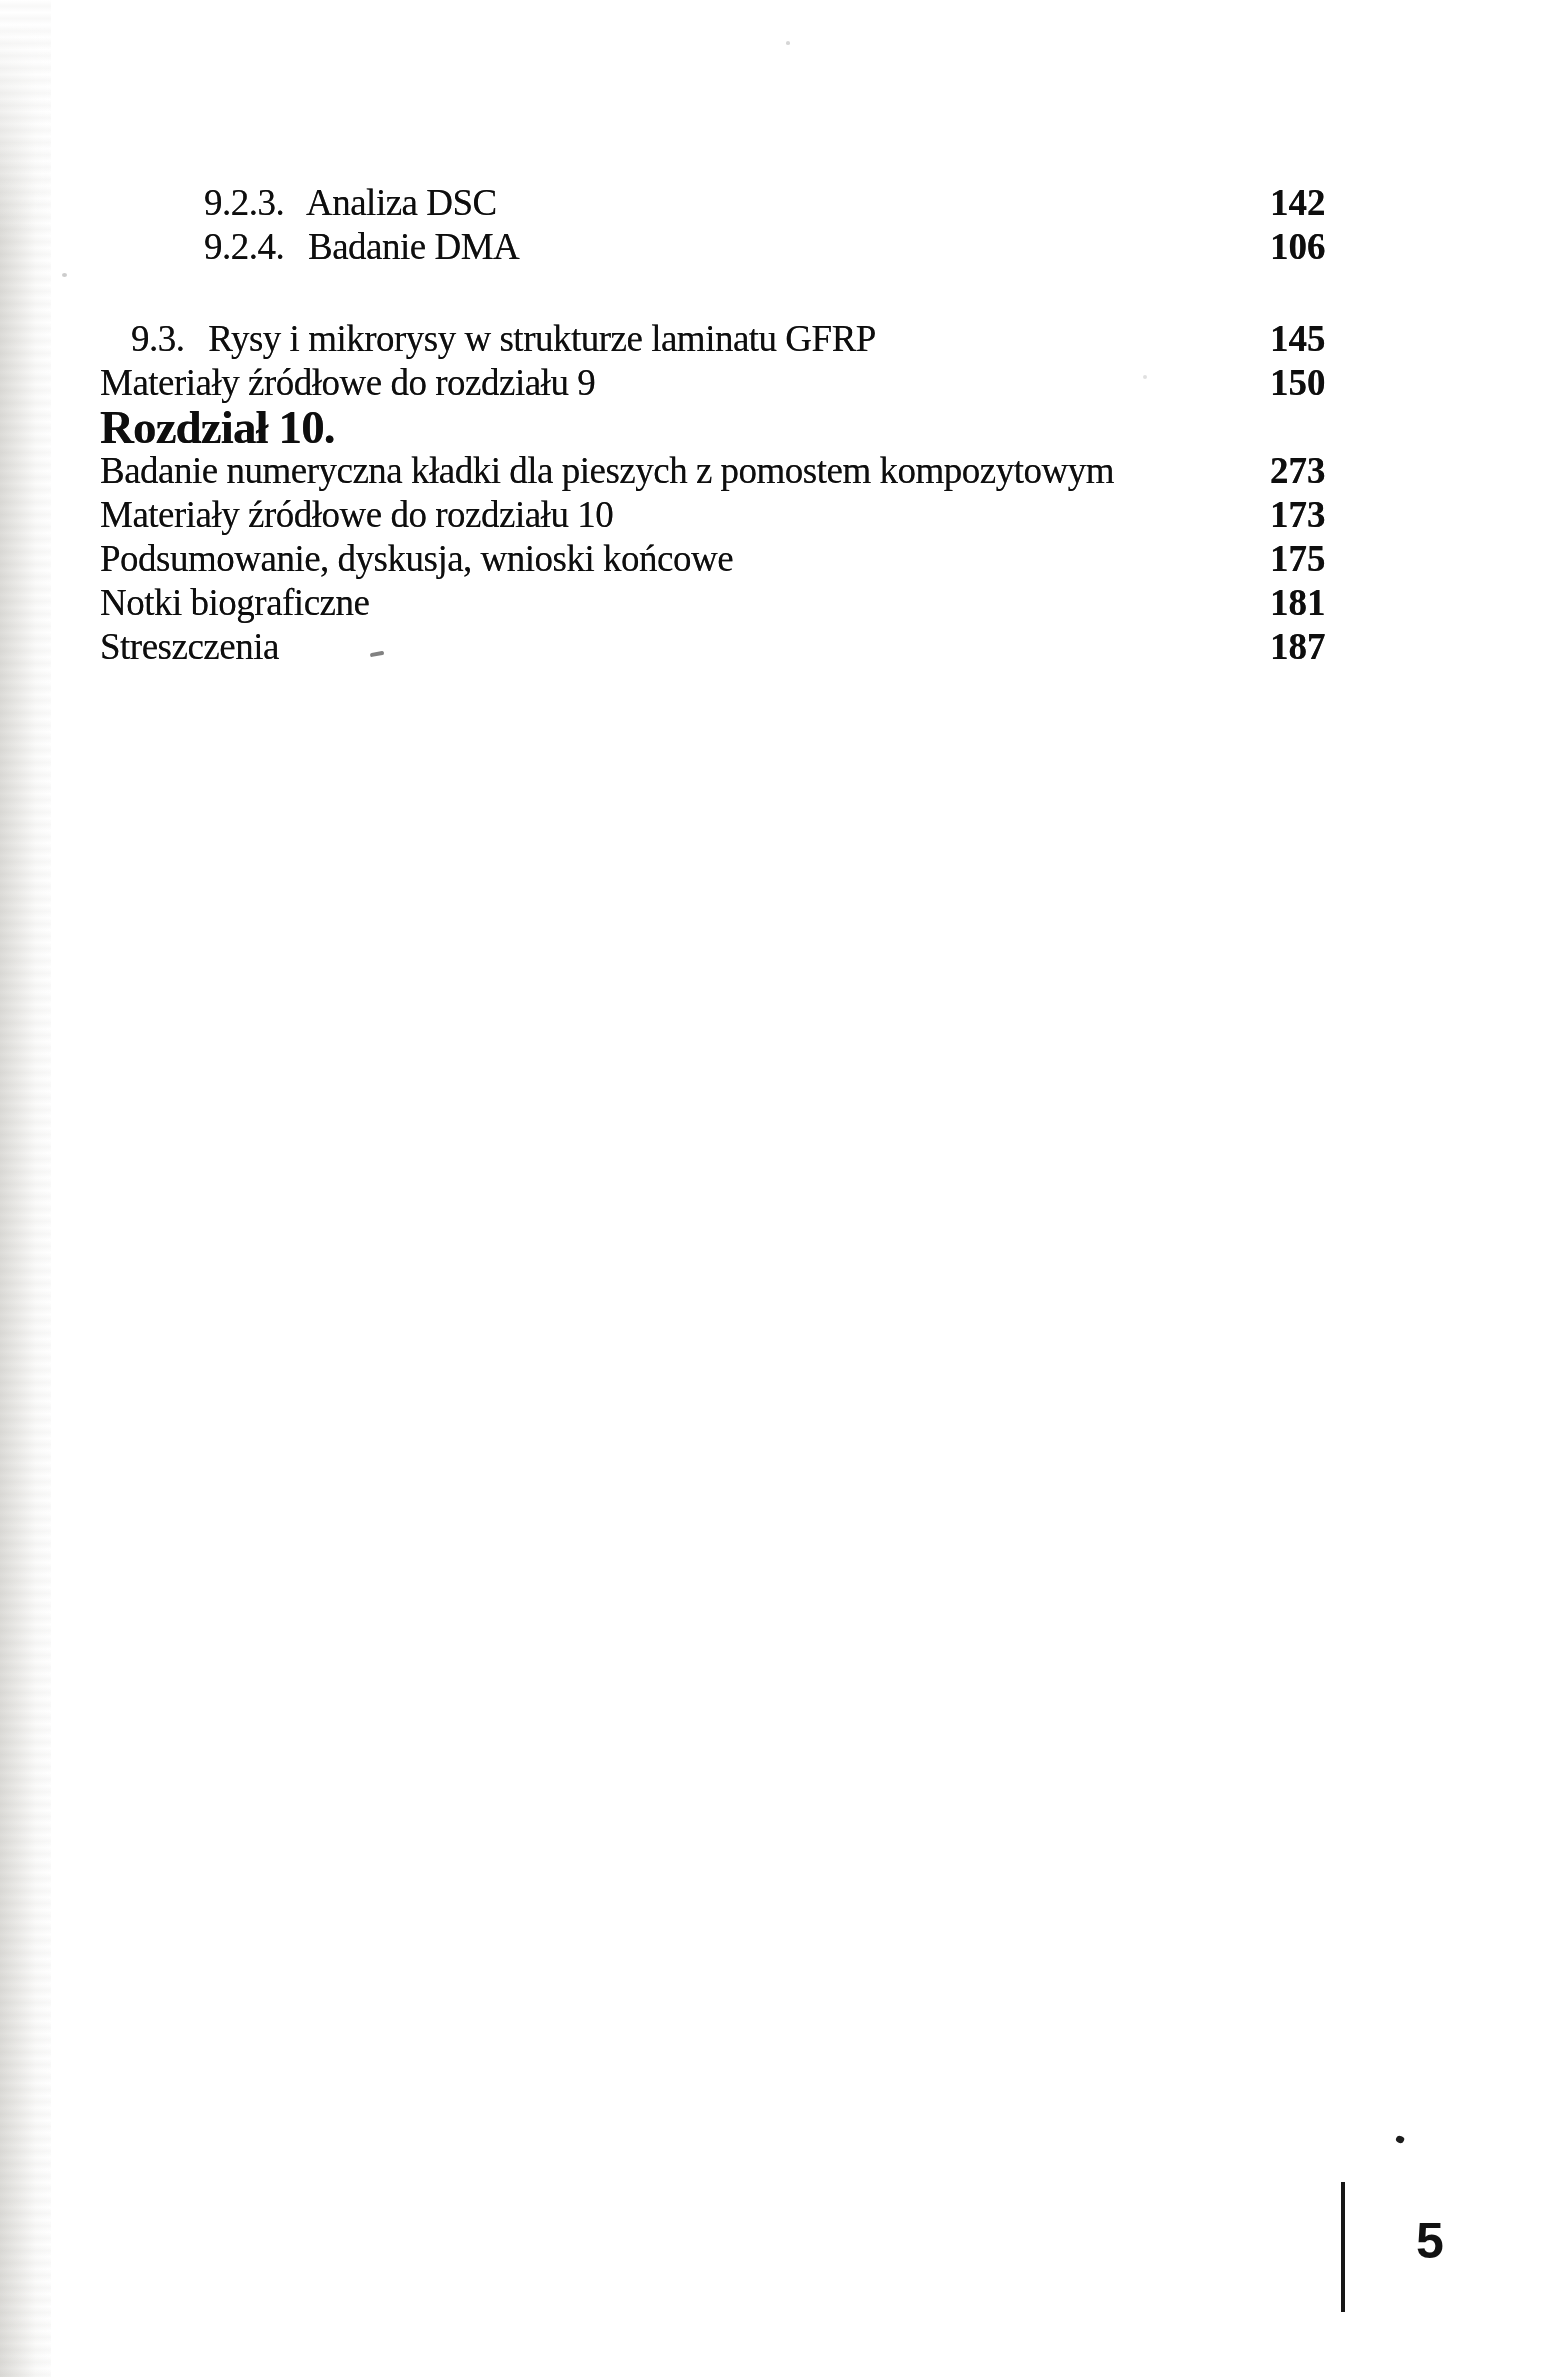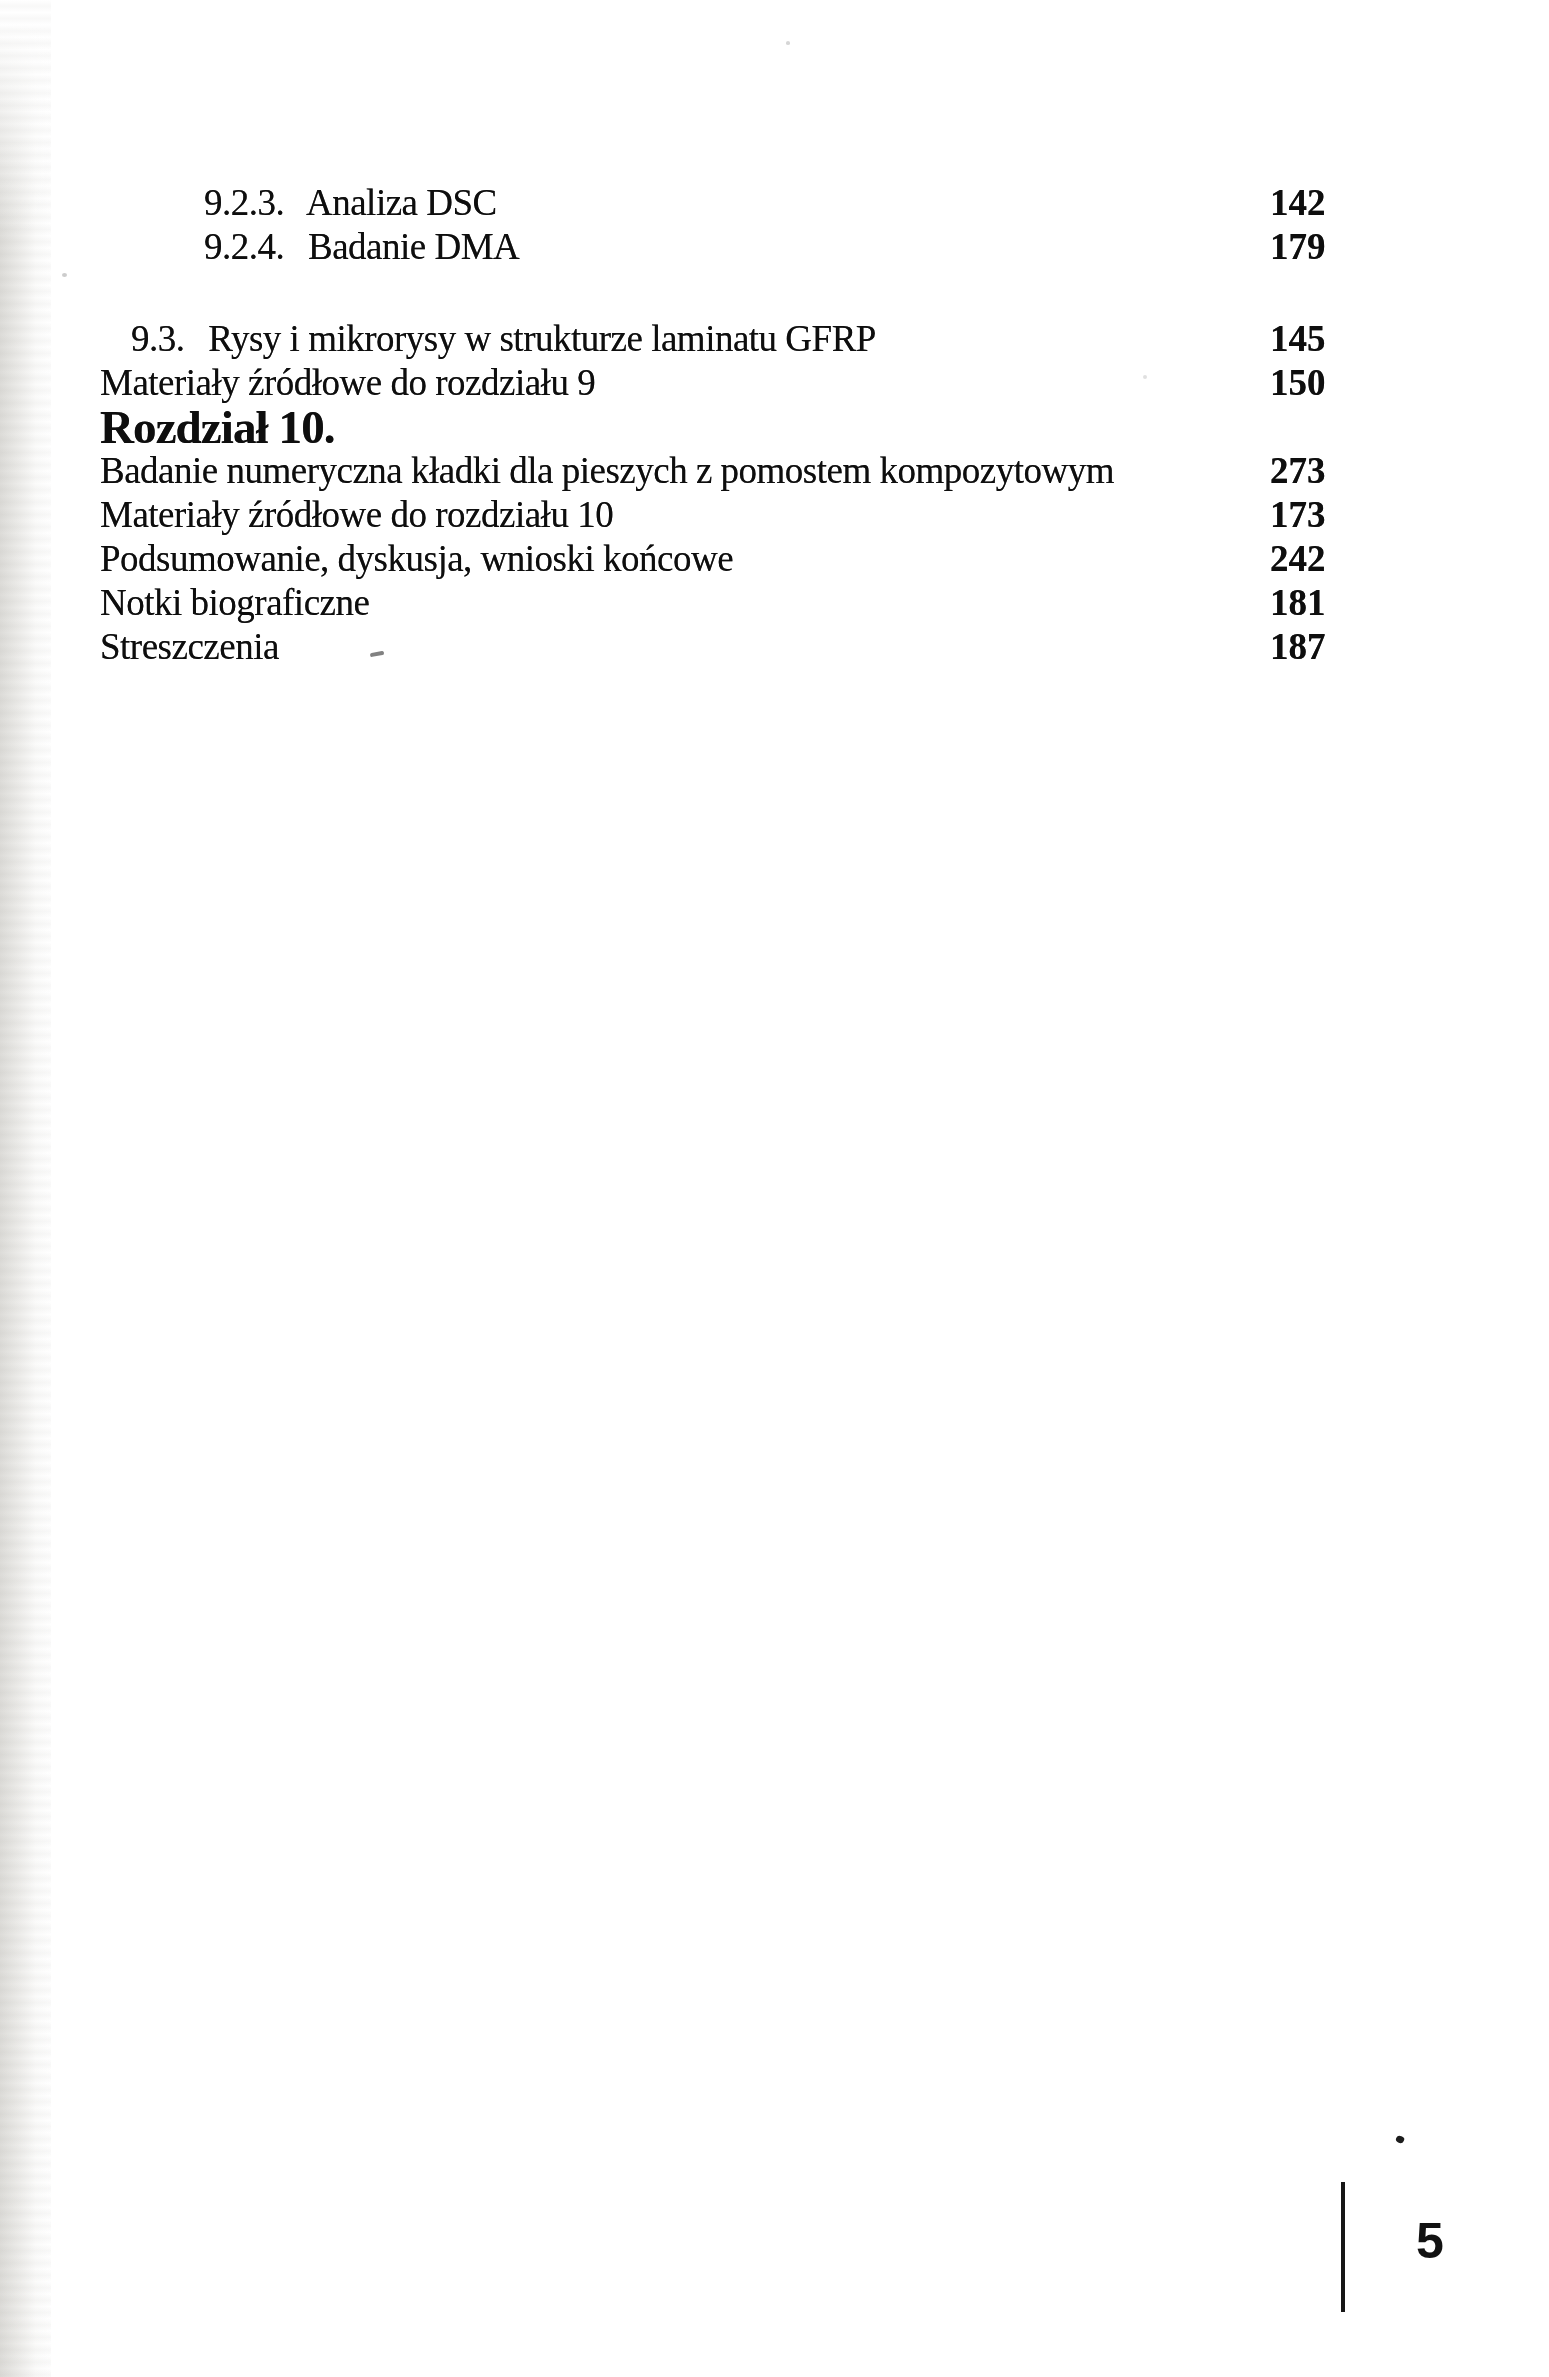--- a/index.html
+++ b/index.html
@@ -147,21 +147,21 @@
 
   <main class="toc" id="toc">
       <div class="toc-row ind-sub2">
       <span class="no">9.2.3.</span>
       <span class="title">Analiza DSC</span>
       <span class="pg">142</span>
     </div>
       <div class="toc-row ind-sub2">
       <span class="no">9.2.4.</span>
       <span class="title">Badanie DMA</span>
-      <span class="pg">179</span>
+      <span class="pg">106</span>
     </div>
       <div class="toc-row ind-sub1">
       <span class="no">9.3.</span>
       <span class="title">Rysy i mikrorysy w strukturze laminatu GFRP</span>
       <span class="pg">145</span>
     </div>
       <div class="toc-row ind-flush">
       
       <span class="title">Materiały źródłowe do rozdziału 9</span>
       <span class="pg">150</span>
@@ -177,21 +177,21 @@
       <span class="pg">273</span>
     </div>
       <div class="toc-row ind-flush">
       
       <span class="title">Materiały źródłowe do rozdziału 10</span>
       <span class="pg">173</span>
     </div>
       <div class="toc-row ind-flush">
       
       <span class="title">Podsumowanie, dyskusja, wnioski końcowe</span>
-      <span class="pg">242</span>
+      <span class="pg">175</span>
     </div>
       <div class="toc-row ind-flush">
       
       <span class="title">Notki biograficzne</span>
       <span class="pg">181</span>
     </div>
       <div class="toc-row ind-flush">
       
       <span class="title">Streszczenia</span>
       <span class="pg">187</span>

